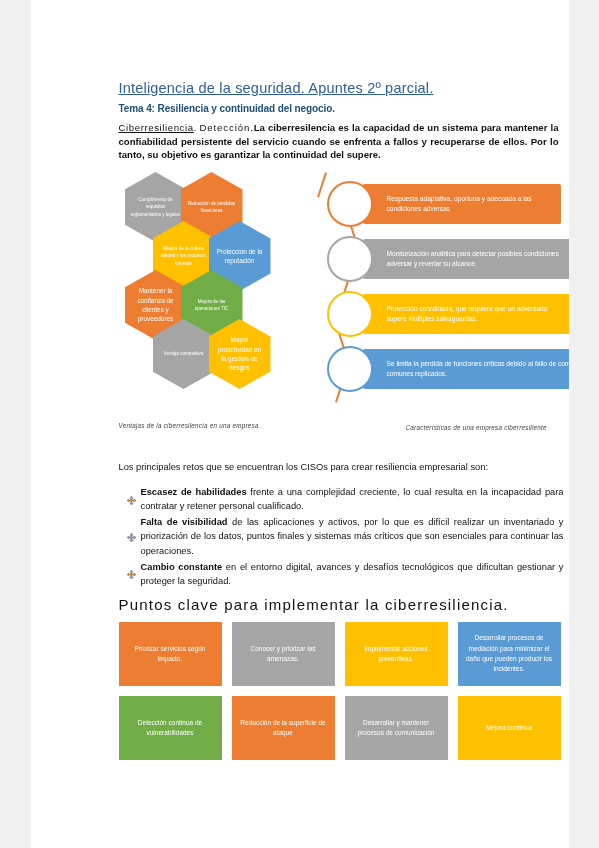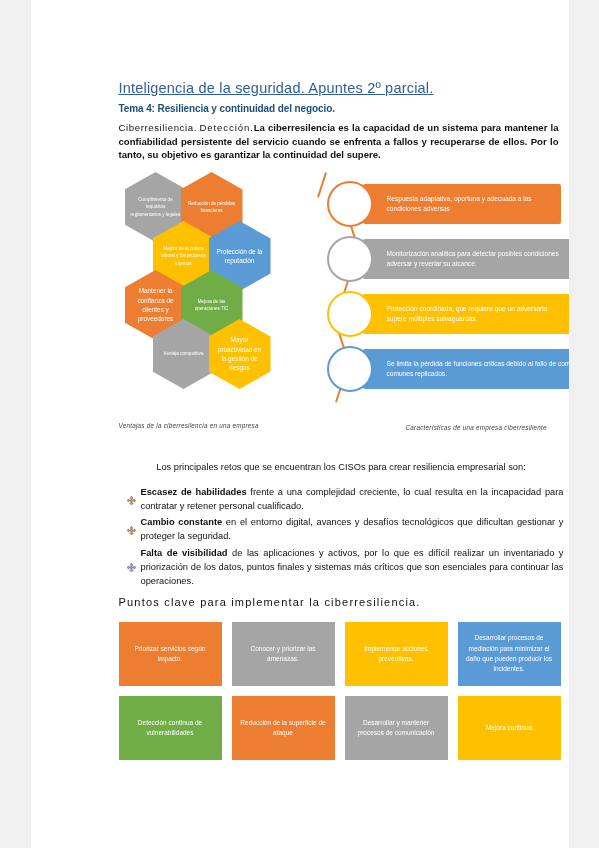--- a/index.html
+++ b/index.html
@@ -46,20 +46,21 @@
     position: absolute;
     left: 88px;
     top: 121px;
     width: 440px;
     font-size: 9.6px;
     color: #111111;
     line-height: 1.42;
     text-align: justify;
   }
   .definition-block .term {
+    text-decoration: underline;
     letter-spacing: 0.6px;
   }
   .definition-block .spaced {
     letter-spacing: 0.9px;
   }
   .definition-block b { font-weight: bold; }
 
   
   .hex-figure {
     position: absolute;
@@ -137,21 +138,20 @@
 
   
   .intro-line {
     position: absolute;
     left: 88px;
     top: 462px;
     width: 445px;
     font-size: 9.3px;
     color: #111111;
     white-space: nowrap;
-    text-align: center;
   }
   .bullets {
     position: absolute;
     left: 88px;
     top: 485px;
     width: 445px;
   }
   .bullet-row {
     display: flex;
     align-items: center;
@@ -171,21 +171,21 @@
     color: #111111;
     line-height: 1.52;
     text-align: justify;
   }
   .bullet-text b { font-weight: bold; }
 
   .key-heading {
     position: absolute;
     left: 88px;
     top: 596px;
-    font-size: 11px;
+    font-size: 15px;
     color: #111111;
     letter-spacing: 1.2px;
     white-space: nowrap;
   }
 
   
   .grid {
     position: absolute;
     left: 88px;
     top: 622px;
@@ -280,27 +280,27 @@
       <div class="bullet-row">
         <span class="bullet-icon"><svg width="9" height="9" viewBox="0 0 10 10">
             <path d="M5 0 L6.4 2.6 L5.6 2.6 L5.6 4.4 L8 4.4 L8 3.4 L10 5 L8 6.6 L8 5.6 L5.6 5.6 L5.6 8 L7 8 L5 10 L3 8 L4.4 8 L4.4 5.6 L2 5.6 L2 6.6 L0 5 L2 3.4 L2 4.4 L4.4 4.4 L4.4 2.6 L3.6 2.6 Z" fill="#f0a030" stroke="#2f5496" stroke-width="0.5"></path>
           </svg></span>
         <span class="bullet-text"><b>Escasez de habilidades</b><span> frente a una complejidad creciente, lo cual resulta en la incapacidad para contratar y retener personal cualificado.</span></span>
       </div>
       <div class="bullet-row">
         <span class="bullet-icon"><svg width="9" height="9" viewBox="0 0 10 10">
             <path d="M5 0 L6.4 2.6 L5.6 2.6 L5.6 4.4 L8 4.4 L8 3.4 L10 5 L8 6.6 L8 5.6 L5.6 5.6 L5.6 8 L7 8 L5 10 L3 8 L4.4 8 L4.4 5.6 L2 5.6 L2 6.6 L0 5 L2 3.4 L2 4.4 L4.4 4.4 L4.4 2.6 L3.6 2.6 Z" fill="#f0a030" stroke="#2f5496" stroke-width="0.5"></path>
           </svg></span>
-        <span class="bullet-text"><b>Cambio constante</b><span> en el entorno digital, avances y desafíos tecnológicos que dificultan gestionar y proteger la seguridad.</span></span>
+        <span class="bullet-text"><b>Falta de visibilidad</b><span> de las aplicaciones y activos, por lo que es difícil realizar un inventariado y priorización de los datos, puntos finales y sistemas más críticos que son esenciales para continuar las operaciones.</span></span>
       </div>
       <div class="bullet-row">
         <span class="bullet-icon"><svg width="9" height="9" viewBox="0 0 10 10">
             <path d="M5 0 L6.4 2.6 L5.6 2.6 L5.6 4.4 L8 4.4 L8 3.4 L10 5 L8 6.6 L8 5.6 L5.6 5.6 L5.6 8 L7 8 L5 10 L3 8 L4.4 8 L4.4 5.6 L2 5.6 L2 6.6 L0 5 L2 3.4 L2 4.4 L4.4 4.4 L4.4 2.6 L3.6 2.6 Z" fill="#f0a030" stroke="#2f5496" stroke-width="0.5"></path>
           </svg></span>
-        <span class="bullet-text"><b>Falta de visibilidad</b><span> de las aplicaciones y activos, por lo que es difícil realizar un inventariado y priorización de los datos, puntos finales y sistemas más críticos que son esenciales para continuar las operaciones.</span></span>
+        <span class="bullet-text"><b>Cambio constante</b><span> en el entorno digital, avances y desafíos tecnológicos que dificultan gestionar y proteger la seguridad.</span></span>
       </div>
     </div>
 
   <div class="key-heading">Puntos clave para implementar la ciberresiliencia.</div>
 
   <div class="grid">
       <div class="grid-cell" style="background: rgb(237, 125, 49);">
         <span>Priorizar servicios según impacto.</span>
       </div>
       <div class="grid-cell" style="background: rgb(165, 165, 165);">

